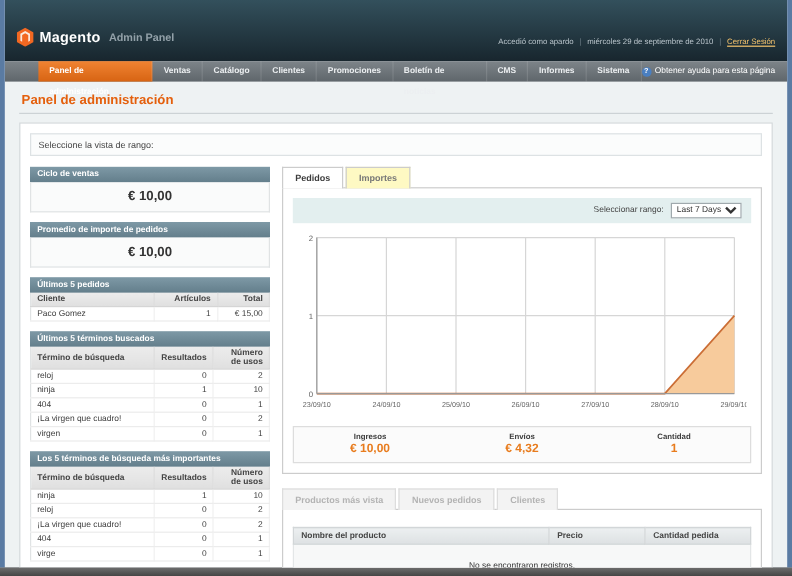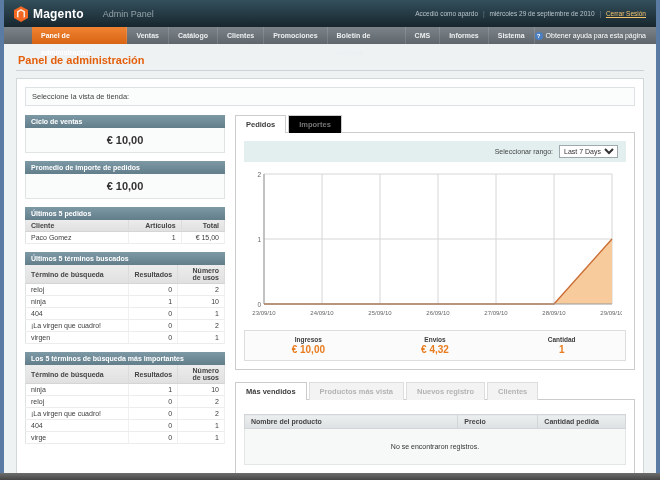--- a/index.html
+++ b/index.html
@@ -4,24 +4,24 @@
 <style>
   html,body{margin:0;padding:0;width:660px;height:480px;overflow:hidden;
     font-family:"Liberation Sans",sans-serif;background:#3f4449;}
   .frame{position:relative;width:660px;height:480px;background:#4a4f55;}
   .chrome{position:absolute;top:0;left:0;right:0;bottom:7px;background:#eef2f3;
     border-left:4px solid #5a7ba3;border-right:4px solid #5a7ba3;overflow:hidden;}
   .bottom-bar{position:absolute;left:0;right:0;bottom:0;height:7px;
     background:linear-gradient(#6d6d6d,#454545);}
   
   .app-header{height:27px;background:linear-gradient(180deg,#33505c,#18262e);
-    display:flex;align-items:center;padding:0 10px;gap:34px;}
+    display:flex;align-items:flex-end;padding:12px 10px;gap:34px;}
   .brand{display:flex;align-items:center;gap:5px;}
   .brand .word{color:#fff;font-size:12px;font-weight:bold;letter-spacing:.2px;}
-  .brand .suffix{color:#93a1a9;font-size:9px;font-weight:normal;margin-left:14px;}
+  .brand .suffix{color:#93a1a9;font-size:9px;font-weight:bold;margin-left:2px;}
   .spacer{flex:1;}
   .global-search{width:92px;height:13px;font-size:7px;color:#666;border:1px solid #aab4b8;
     padding:0 3px;background:#fff;font-family:"Liberation Sans",sans-serif;}
   .login-info{margin-left:12px;font-size:6.5px;color:#b9c4cb;white-space:nowrap;}
   .login-info .sep{color:#6d7d86;margin:0 3px;}
   .logout-link{color:#f6c46d;text-decoration:underline;cursor:pointer;}
   
   .nav-bar{height:17px;background:linear-gradient(#7d8489,#5f666b);display:flex;
     align-items:stretch;padding-left:28px;}
   .nav-item{font-size:7px;font-weight:bold;color:#eceff1;padding:0 9px;line-height:17px;
@@ -53,21 +53,21 @@
     border:1px solid #e0e3e4;border-top:none;}
   table.mini th{background:linear-gradient(#ececec,#e0e0e0);font-weight:bold;text-align:left;
     padding:2px 5px;border-bottom:1px solid #d5d5d5;border-right:1px solid #dcdcdc;color:#444;}
   table.mini td{background:#fff;padding:2px 5px;border-bottom:1px solid #ececec;
     border-right:1px solid #f0f0f0;}
   table.mini .num{text-align:right;}
   table.mini th:first-child,table.mini td:first-child{width:52%;}
   
   .tabs{display:flex;gap:2px;position:relative;z-index:2;margin-bottom:-1px;}
   .tab{font-size:7.5px;font-weight:bold;padding:4px 10px;border:1px solid #ccc;cursor:pointer;
-    background:#000000;color:#777;border-bottom:none;}
+    background:#fef9c3;color:#777;border-bottom:none;}
   .tab.active{background:#fff;color:#3c3c3c;}
   .tab.dim{color:#b3b3b3;background:#f3f3f3;border-color:#ddd;}
   .tab-box{border:1px solid #ccc;background:#fff;padding:8px;position:relative;z-index:1;}
   .toolbar{background:#e3efef;padding:4px 8px;font-size:7px;color:#444;text-align:right;}
   .toolbar label{margin-right:4px;}
   .chart-wrap{padding:6px 0 0 0;text-align:center;}
   .stats-bar{margin-top:6px;border:1px solid #ddd;background:#fbfbfb;display:flex;}
   .stat{flex:1;text-align:center;padding:5px 0;}
   .stat .lbl{font-size:6.5px;font-weight:bold;color:#3b3b3b;}
   .stat .val{font-size:10px;font-weight:bold;color:#e87c1e;margin-top:1px;}
@@ -124,21 +124,21 @@
         <span>Obtener ayuda para esta página</span>
       </div>
     </nav>
 
     <div class="content">
       <div class="page-title">Panel de administración</div>
       <div class="title-rule"></div>
 
       <div class="panel">
         <div class="store-row">
-          <span>Seleccione la vista de tienda:</span>
+          <span>Seleccione la vista de rango:</span>
         </div>
 
         <div class="cols">
 
           <div class="left-col">
             <div class="widget">
               <div class="widget-head">Ciclo de ventas</div>
               <div class="widget-value">€ 10,00</div>
             </div>
             <div class="widget">
@@ -298,23 +298,22 @@
                   </div>
                   <div class="stat">
                     <div class="lbl">Cantidad</div>
                     <div class="val">1</div>
                   </div>
                 </div>
             </div>
 
             <div class="bottom-section">
               <div class="tabs" id="grid-tabs">
-                  <div class="tab active">Más vendidos</div>
                   <div class="tab dim">Productos más vista</div>
-                  <div class="tab dim">Nuevos registro</div>
+                  <div class="tab dim">Nuevos pedidos</div>
                   <div class="tab dim">Clientes</div>
                 </div>
               <div class="tab-box">
                 <table class="grid">
                   <thead>
                       <tr id="grid-head">
                         <th class="c1">Nombre del producto</th>
                         <th class="c2">Precio</th>
                         <th class="c3">Cantidad pedida</th>
                       </tr>

